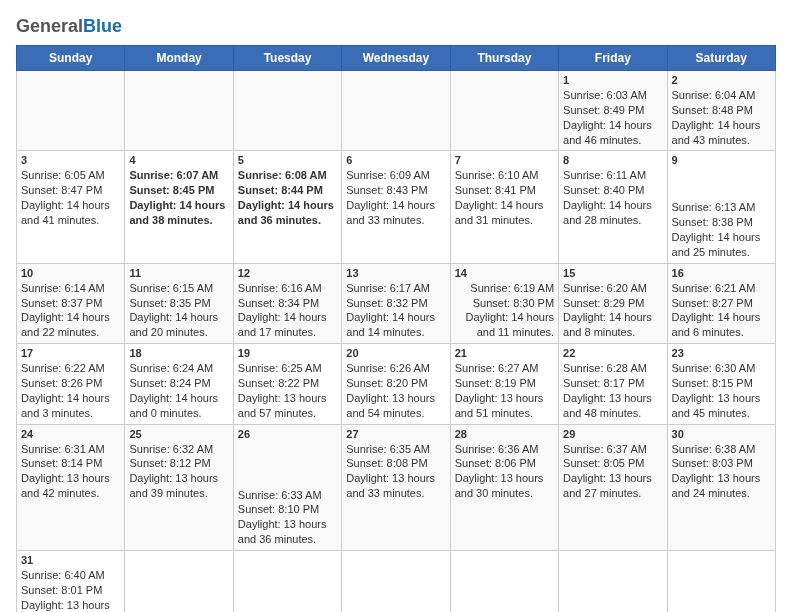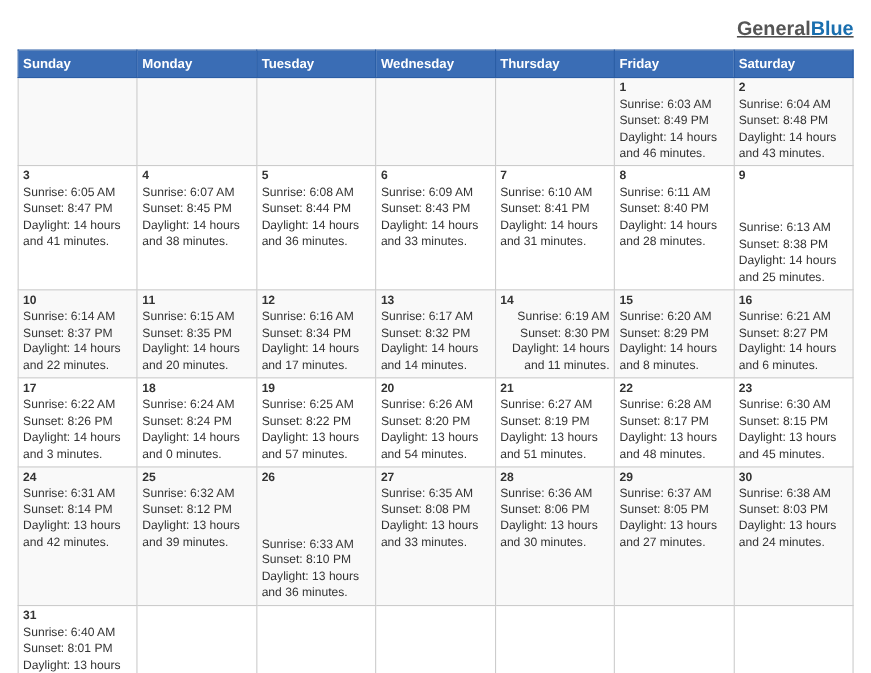--- a/index.html
+++ b/index.html
@@ -12,24 +12,23 @@
     }
     .page {
       width: 792px;
       height: 612px;
       padding: 16px;
       display: flex;
       flex-direction: column;
     }
     .header {
       display: flex;
-      justify-content: flex-end;
+      justify-content: flex-start;
       align-items: flex-start;
       margin-bottom: 8px;
-      text-decoration: underline;
     }
     .logo {
       display: flex;
       align-items: center;
       gap: 4px;
     }
     .logo-text {
       font-size: 18px;
       color: #555;
       font-weight: normal;
@@ -56,21 +55,21 @@
       flex: 1;
       table-layout: fixed;
     }
     .calendar th {
       background: #3a6db5;
       color: #fff;
       font-size: 12px;
       font-weight: bold;
       padding: 5px 4px;
       border: 1px solid #2a5da5;
-      text-align: left;
+      text-align: center;
     }
     .calendar td {
       border: 1px solid #ccc;
       vertical-align: top;
       padding: 3px 4px;
       font-size: 9px;
       color: #333;
       width: calc(100% / 7);
     }
     .day-number {
@@ -151,27 +150,27 @@
         </tr>
         <tr>
           <td>
             <span class="day-number">3</span>
             <div class="day-info" style="white-space: pre-line;">Sunrise: 6:05 AM
 Sunset: 8:47 PM
 Daylight: 14 hours and 41 minutes.</div>
           </td>
           <td>
             <span class="day-number">4</span>
-            <div class="day-info" style="white-space: pre-line;">Sunrise: 6:07 AM
+            <div class="day-info" style="white-space: pre-line; font-weight: bold;">Sunrise: 6:07 AM
 Sunset: 8:45 PM
 Daylight: 14 hours and 38 minutes.</div>
           </td>
           <td>
             <span class="day-number">5</span>
-            <div class="day-info" style="white-space: pre-line;">Sunrise: 6:08 AM
+            <div class="day-info" style="white-space: pre-line; font-weight: bold;">Sunrise: 6:08 AM
 Sunset: 8:44 PM
 Daylight: 14 hours and 36 minutes.</div>
           </td>
           <td>
             <span class="day-number">6</span>
             <div class="day-info" style="white-space: pre-line;">Sunrise: 6:09 AM
 Sunset: 8:43 PM
 Daylight: 14 hours and 33 minutes.</div>
           </td>
           <td>

